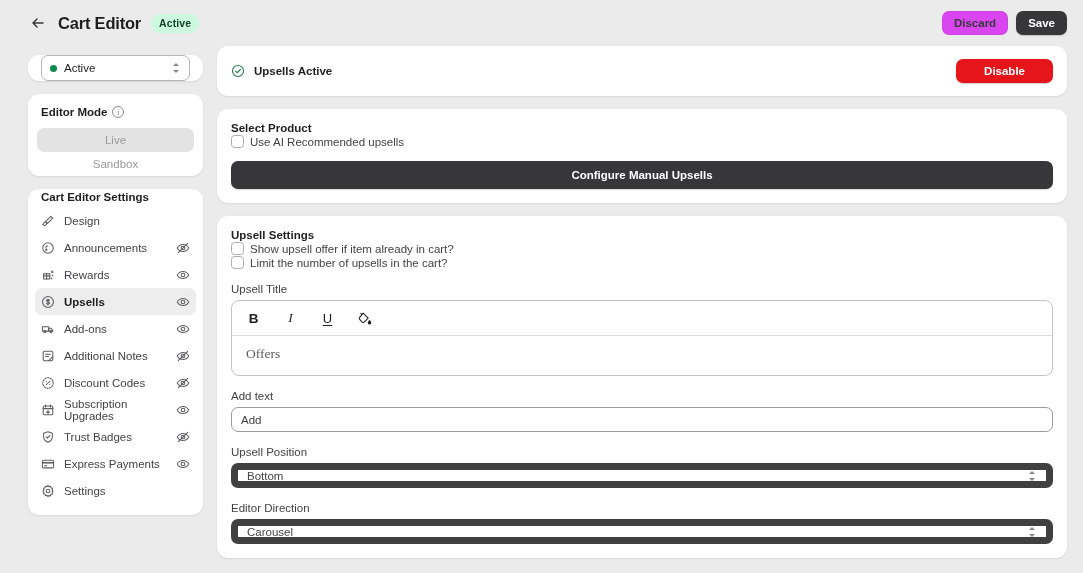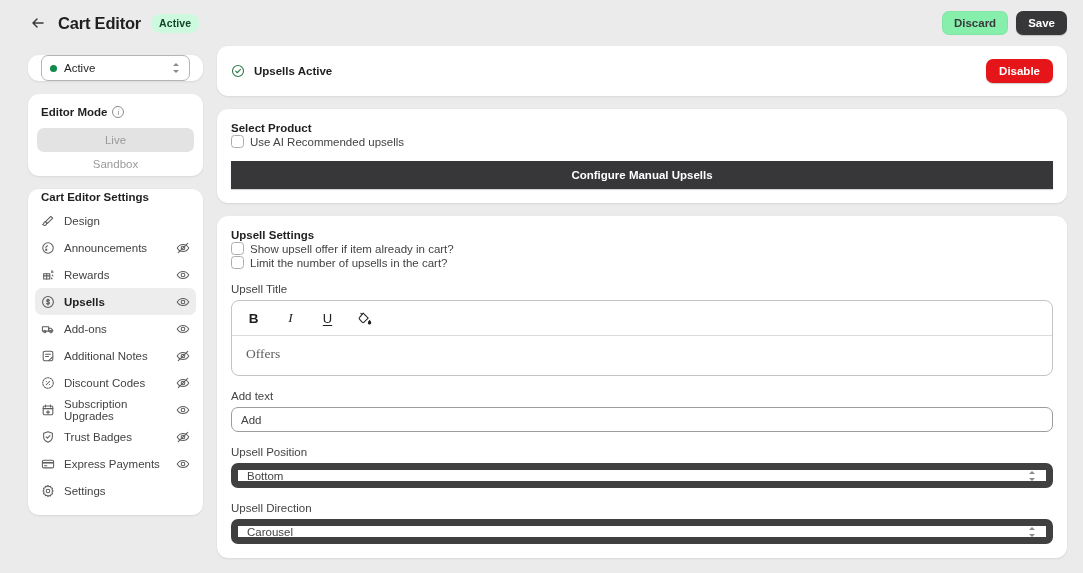--- a/index.html
+++ b/index.html
@@ -34,21 +34,21 @@
     font-size: 10.5px; font-weight: bold;
     padding: 3px 8px 4px; border-radius: 9px;
     letter-spacing: .1px;
   }
   .topbar-right { margin-left: auto; display: flex; gap: 8px; align-items: center; }
   .btn {
     font-size: 11.5px; font-weight: bold; border-radius: 7px;
     padding: 6px 12px; cursor: pointer; border: none;
     font-family: "Liberation Sans", sans-serif;
   }
-  .btn-discard { background: #86efac; color: #39393b; box-shadow: inset 0 0 0 1px rgba(0,0,0,.04); }
+  .btn-discard { background: #d946ef; color: #39393b; box-shadow: inset 0 0 0 1px rgba(0,0,0,.04); }
   .btn-save { background: #373739; color: #fff; box-shadow: 0 1px 1px rgba(0,0,0,.18); }
 
   
   .body-wrap { display: flex; padding: 0 16px 0 28px; gap: 14px; }
   .sidebar { width: 175px; flex: 0 0 175px; }
   .content { flex: 1 1 auto; }
 
   .card {
     background: #fff; border-radius: 11px;
     box-shadow: 0 1px 2px rgba(0,0,0,.08), 0 0 1px rgba(0,0,0,.06);
@@ -112,40 +112,40 @@
   .panel-row {
     display: flex; align-items: center;
     padding: 13px 14px; min-height: 40px;
   }
   .check-circle { width: 14px; height: 14px; color: #2e7d4f; margin-right: 9px; flex: 0 0 14px; }
   .check-circle svg { display: block; }
   .panel-heading { font-size: 11.5px; font-weight: bold; color: #1f1f1f; }
   .btn-disable {
     margin-left: auto; background: #e6151a; color: #fff;
     font-size: 11.5px; font-weight: bold; border: none;
-    border-radius: 7px; padding: 6px 13px; cursor: pointer;
+    border-radius: 7px; padding: 6px 28px; cursor: pointer;
     font-family: "Liberation Sans", sans-serif;
     box-shadow: 0 1px 1px rgba(0,0,0,.2);
   }
 
   .panel-body { padding: 13px 14px 14px; }
   .section-title { font-size: 11.5px; font-weight: bold; color: #1f1f1f; }
 
   .cb-row { display: flex; align-items: center; gap: 6px; margin-top: 1px; cursor: pointer; }
   .cb {
     width: 13px; height: 13px; flex: 0 0 13px;
     border: 1.2px solid #adadad; border-radius: 3.5px; background: #fff;
   }
   .cb-label { font-size: 11.5px; color: #434345; }
 
   .btn-wide {
     display: block; width: 100%; margin-top: 13px;
     background: #373739; color: #fff;
     font-size: 11.5px; font-weight: bold;
-    border: none; border-radius: 0; padding: 8px 0;
+    border: none; border-radius: 7px; padding: 8px 0;
     cursor: pointer; font-family: "Liberation Sans", sans-serif;
     box-shadow: 0 1px 1px rgba(0,0,0,.16);
   }
 
   .field-label { font-size: 11.5px; color: #434345; margin-top: 14px; margin-bottom: 5px; }
 
   .rte { border: 1px solid #c4c4c4; border-radius: 8px; overflow: hidden; background: #fff; }
   .rte-tools { display: flex; align-items: center; gap: 22px; padding: 9px 14px; border-bottom: 1px solid #dcdcdc; }
   .rte-tool { width: 15px; height: 16px; color: #1f1f1f; cursor: pointer; display: flex; align-items: center; justify-content: center; }
   .rte-tool b { font-size: 13.5px; font-weight: bold; font-family: "Liberation Sans", sans-serif; }
@@ -446,21 +446,21 @@
 
           <div class="field-label">Add text</div>
           <input class="input" value="Add" style="">
 
           <div class="field-label">Upsell Position</div>
           <div class="select-field">
             <span>Bottom</span>
             <span class="chev-ud"></span>
           </div>
 
-          <div class="field-label">Upsell Direction</div>
+          <div class="field-label">Editor Direction</div>
           <div class="select-field">
             <span>Carousel</span>
             <span class="chev-ud"></span>
           </div>
         </div>
       </div>
 
     </div>
   </div>
 </div>

